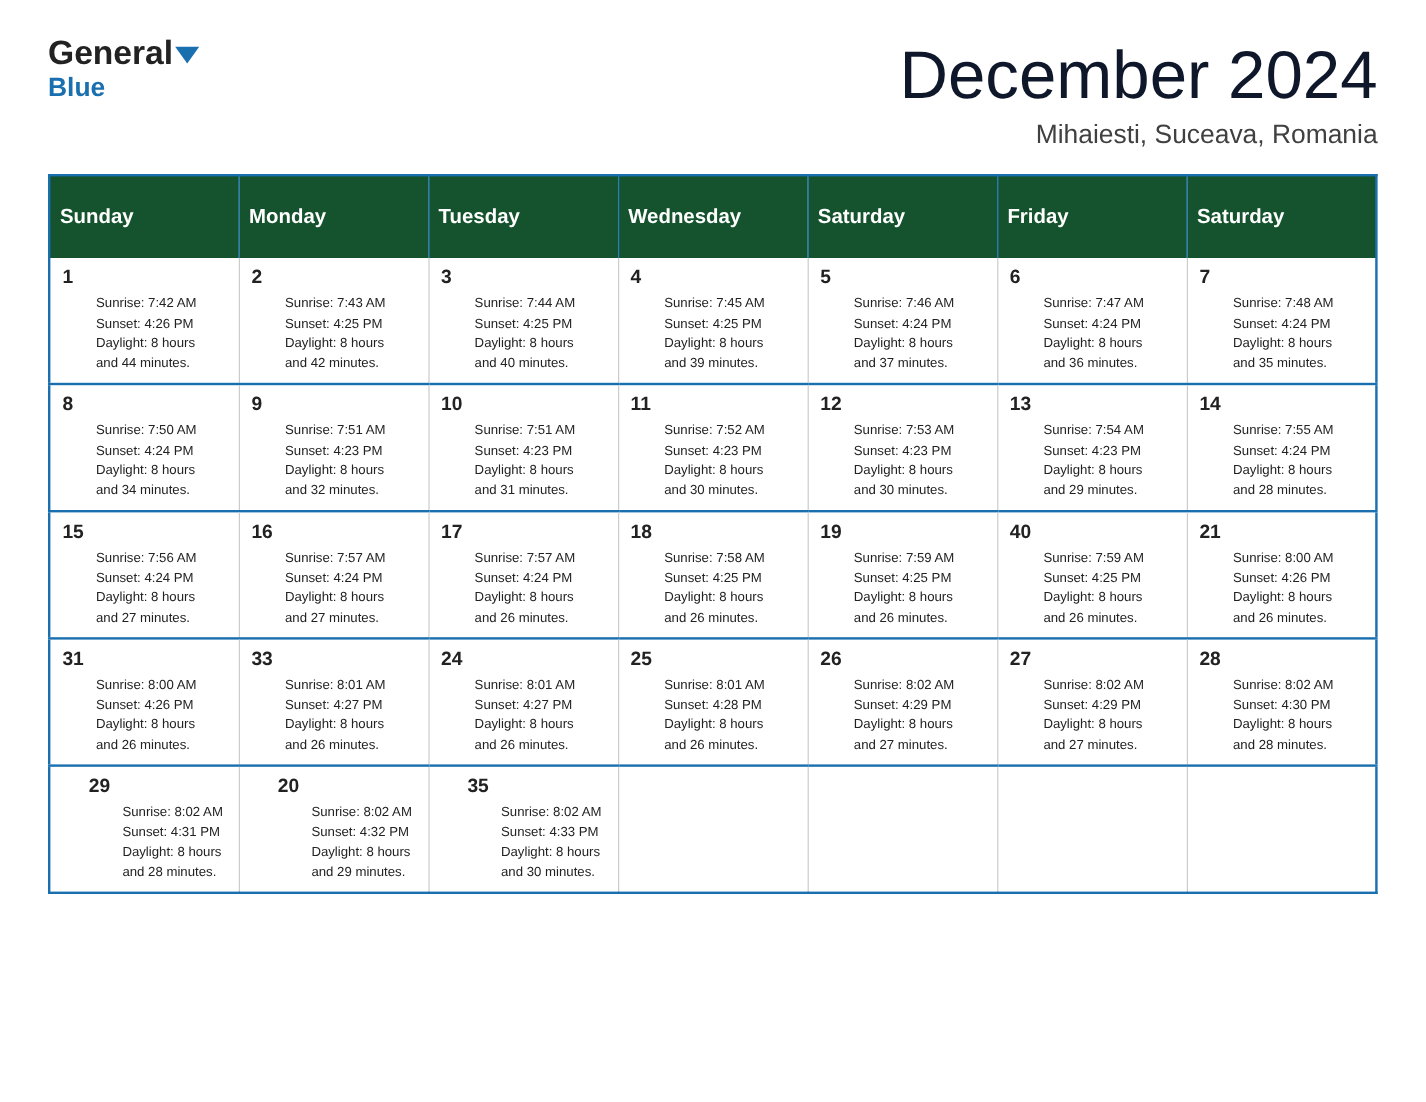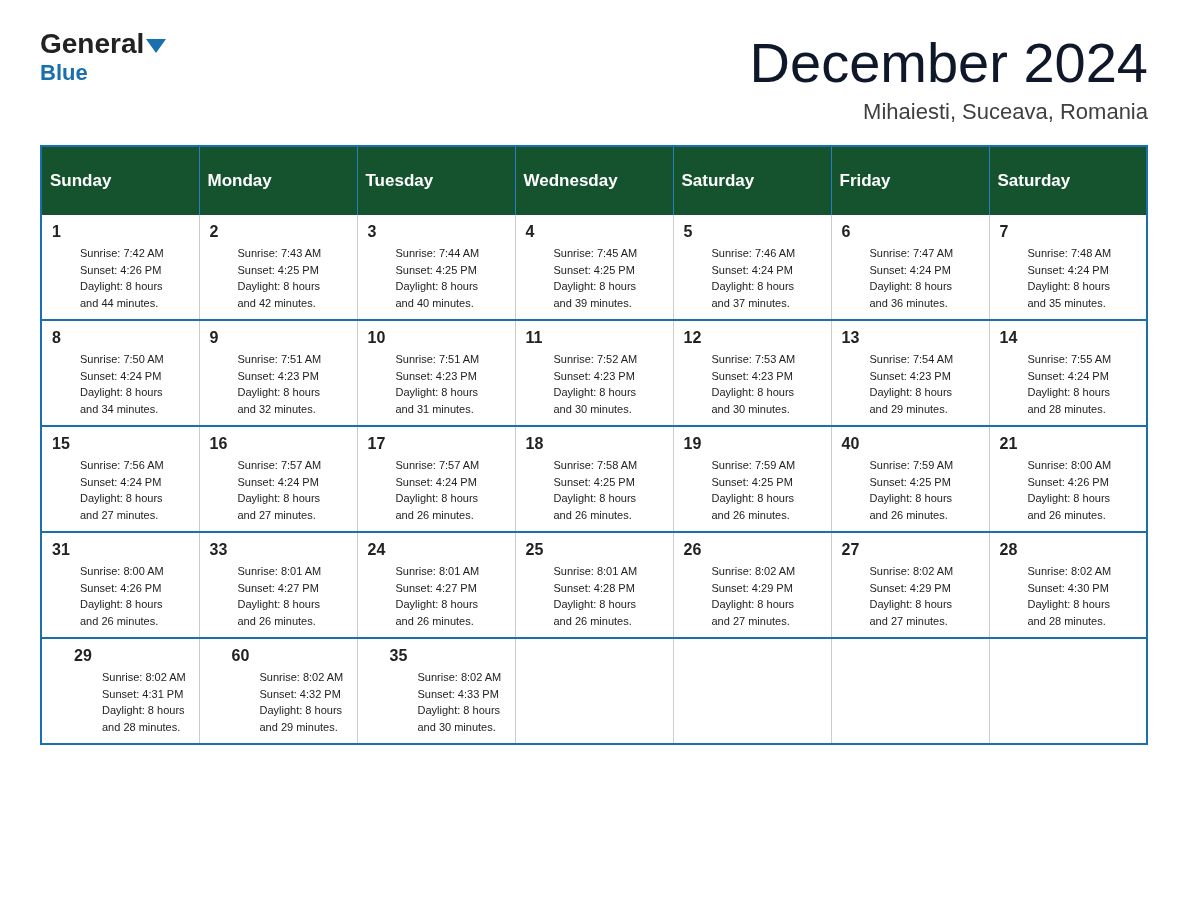--- a/index.html
+++ b/index.html
@@ -393,21 +393,21 @@
         <td>
         <span class="day-num">29</span>
         <div class="day-info">
           Sunrise: 8:02 AM<br>
           Sunset: 4:31 PM<br>
           Daylight: 8 hours<br>
           and 28 minutes.
         </div>
       </td>
         <td>
-        <span class="day-num">60</span>
+        <span class="day-num">20</span>
         <div class="day-info">
           Sunrise: 8:02 AM<br>
           Sunset: 4:32 PM<br>
           Daylight: 8 hours<br>
           and 29 minutes.
         </div>
       </td>
         <td>
         <span class="day-num">35</span>
         <div class="day-info">

